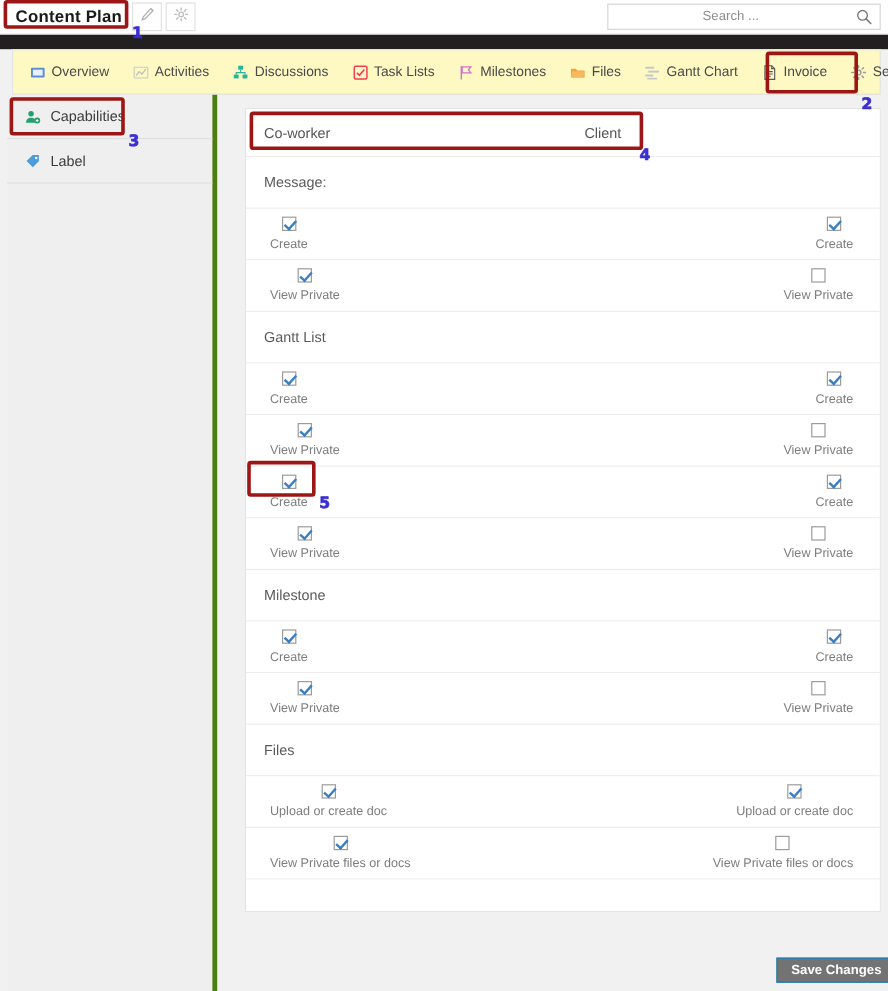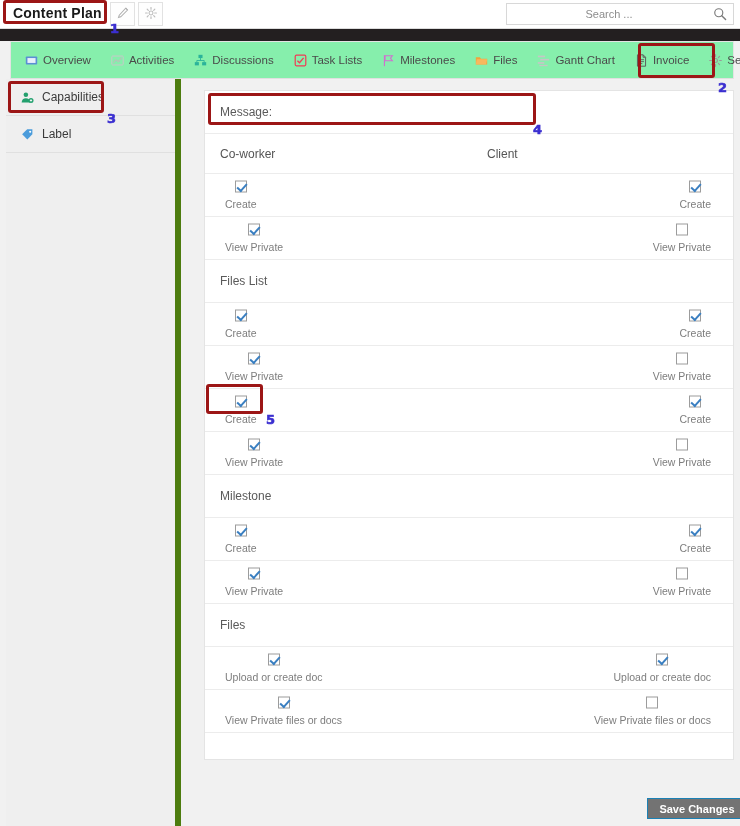--- a/index.html
+++ b/index.html
@@ -42,35 +42,35 @@
 
   
   .darkstrip {
     position: absolute; left: 0; top: 29px; width: 740px; height: 12px;
     background: #231f20;
   }
 
   
   .tabbar {
     position: absolute; left: 10px; top: 41px; width: 724px; height: 38px;
-    background: #86efac; border: 1px solid #e3e3e3; border-bottom: 1px solid #e0e0e0;
+    background: #fef9c3; border: 1px solid #e3e3e3; border-bottom: 1px solid #e0e0e0;
   }
   .tabs { display: flex; align-items: center; height: 100%; padding-left: 14px; }
   .tab {
     display: flex; align-items: center; gap: 5px;
     font-size: 11.5px; color: #4a4a4a; margin-right: 20px;
     white-space: nowrap; cursor: pointer;
   }
   .tab.active { color: #4a4a4a; }
   .tab .ti { display: inline-flex; width: 13px; height: 13px; align-items: center; justify-content: center; }
 
   
   .sidebar {
     position: absolute; left: 6px; top: 79px; width: 175px; height: 747px;
-    background: #efefef; border-right: 6px solid #4d7c0f;
+    background: #efefef; border-right: 4px solid #4d7c0f;
   }
   .side-item {
     position: relative; height: 37px; display: flex; align-items: center;
     padding-left: 14px; gap: 8px; font-size: 12px; color: #3b3b3b;
     border-bottom: 1px solid #e0e0e0; cursor: pointer;
   }
   .side-item .si { width: 14px; height: 14px; display: inline-flex; align-items: center; justify-content: center; }
 
   
   .main {
@@ -305,27 +305,27 @@
             <circle cx="11.3" cy="4.6" r="1.3" fill="#fff"></circle>
           </svg>
         </span>
         <span>Label</span>
       </div>
     </div>
 </div>
 
 <div class="main">
   <div class="card" id="perm-host">
-      <div class="row section">
-        <div class="sec-label">Message:</div>
-      </div>
       <div class="row hdr">
         <div class="hdr-left">Co-worker</div>
         <div class="hdr-right">Client</div>
       </div>
+      <div class="row section">
+        <div class="sec-label">Message:</div>
+      </div>
       <div class="row perm">
         <div class="cb-wrap left">
           <span class="cb checked"></span>
           <span>Create</span>
         </div>
         <div class="cb-wrap right">
           <span class="cb checked"></span>
           <span>Create</span>
         </div>
       </div>
@@ -333,21 +333,21 @@
         <div class="cb-wrap left">
           <span class="cb checked"></span>
           <span>View Private</span>
         </div>
         <div class="cb-wrap right">
           <span class="cb"></span>
           <span>View Private</span>
         </div>
       </div>
       <div class="row section">
-        <div class="sec-label">Files List</div>
+        <div class="sec-label">Gantt List</div>
       </div>
       <div class="row perm">
         <div class="cb-wrap left">
           <span class="cb checked"></span>
           <span>Create</span>
         </div>
         <div class="cb-wrap right">
           <span class="cb checked"></span>
           <span>Create</span>
         </div>

